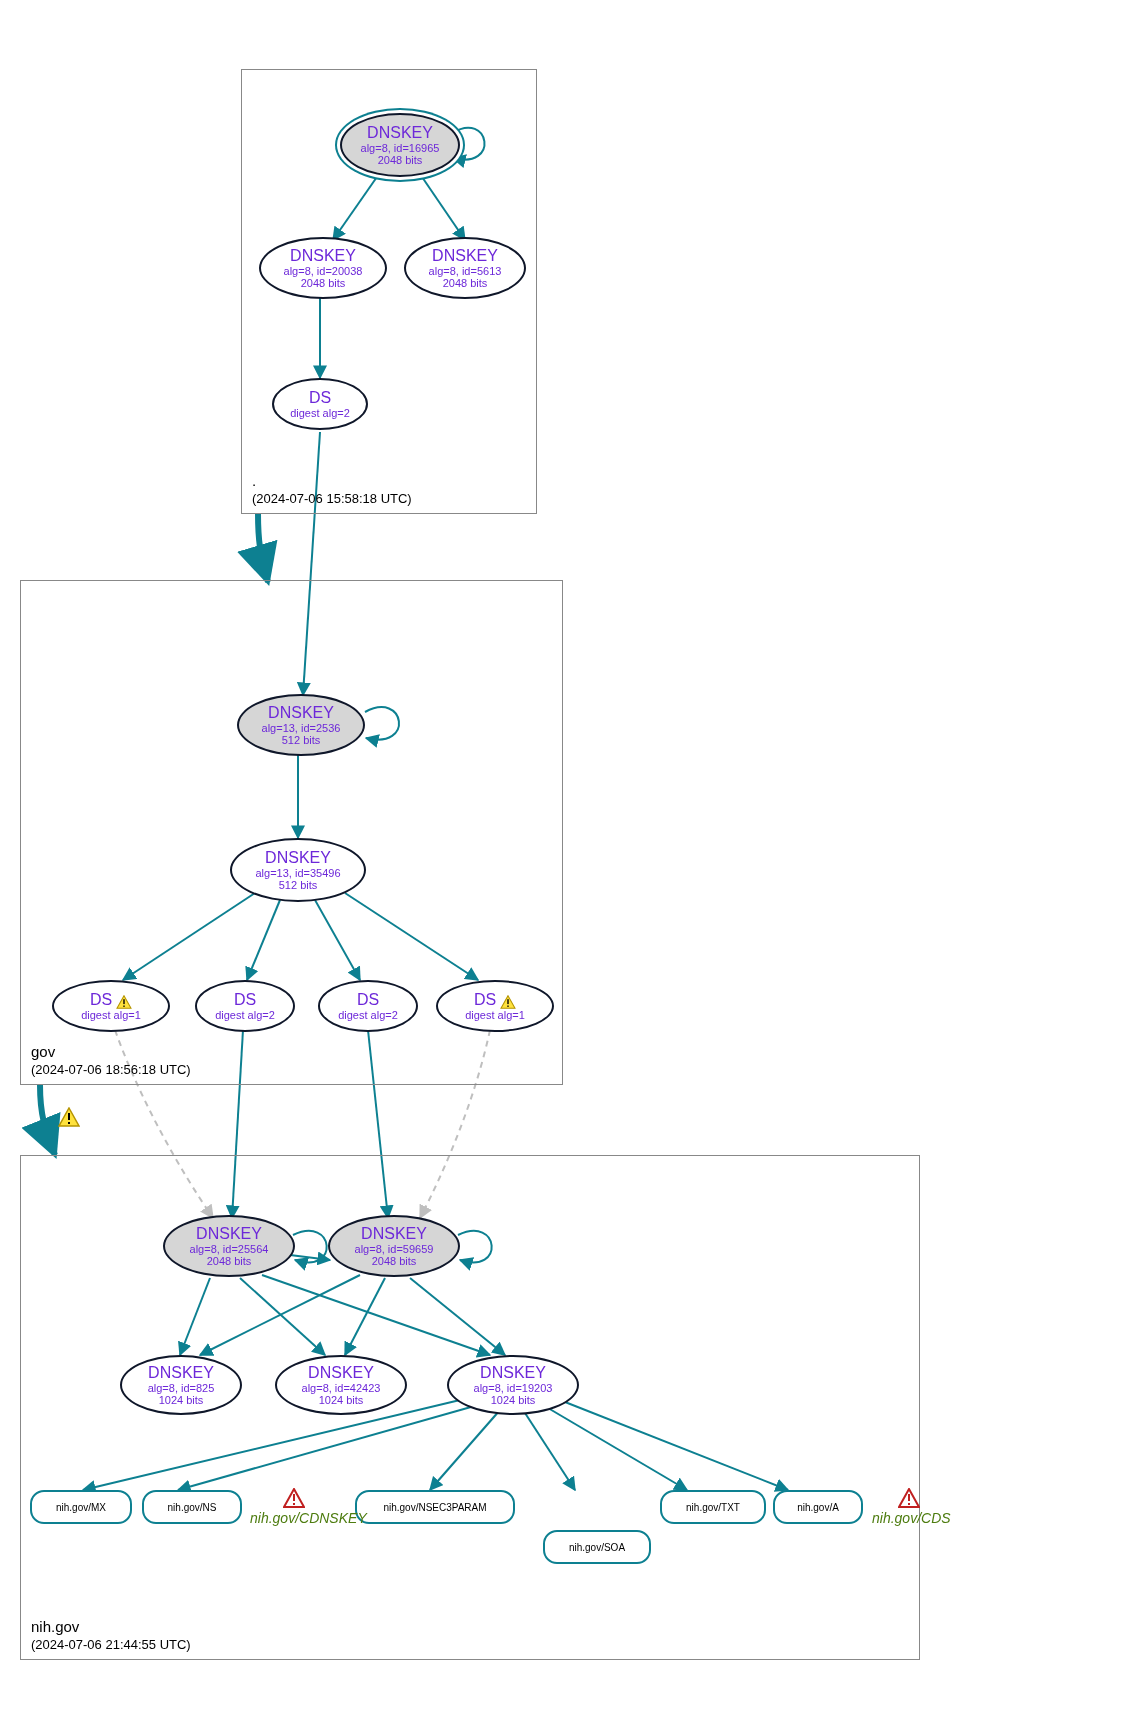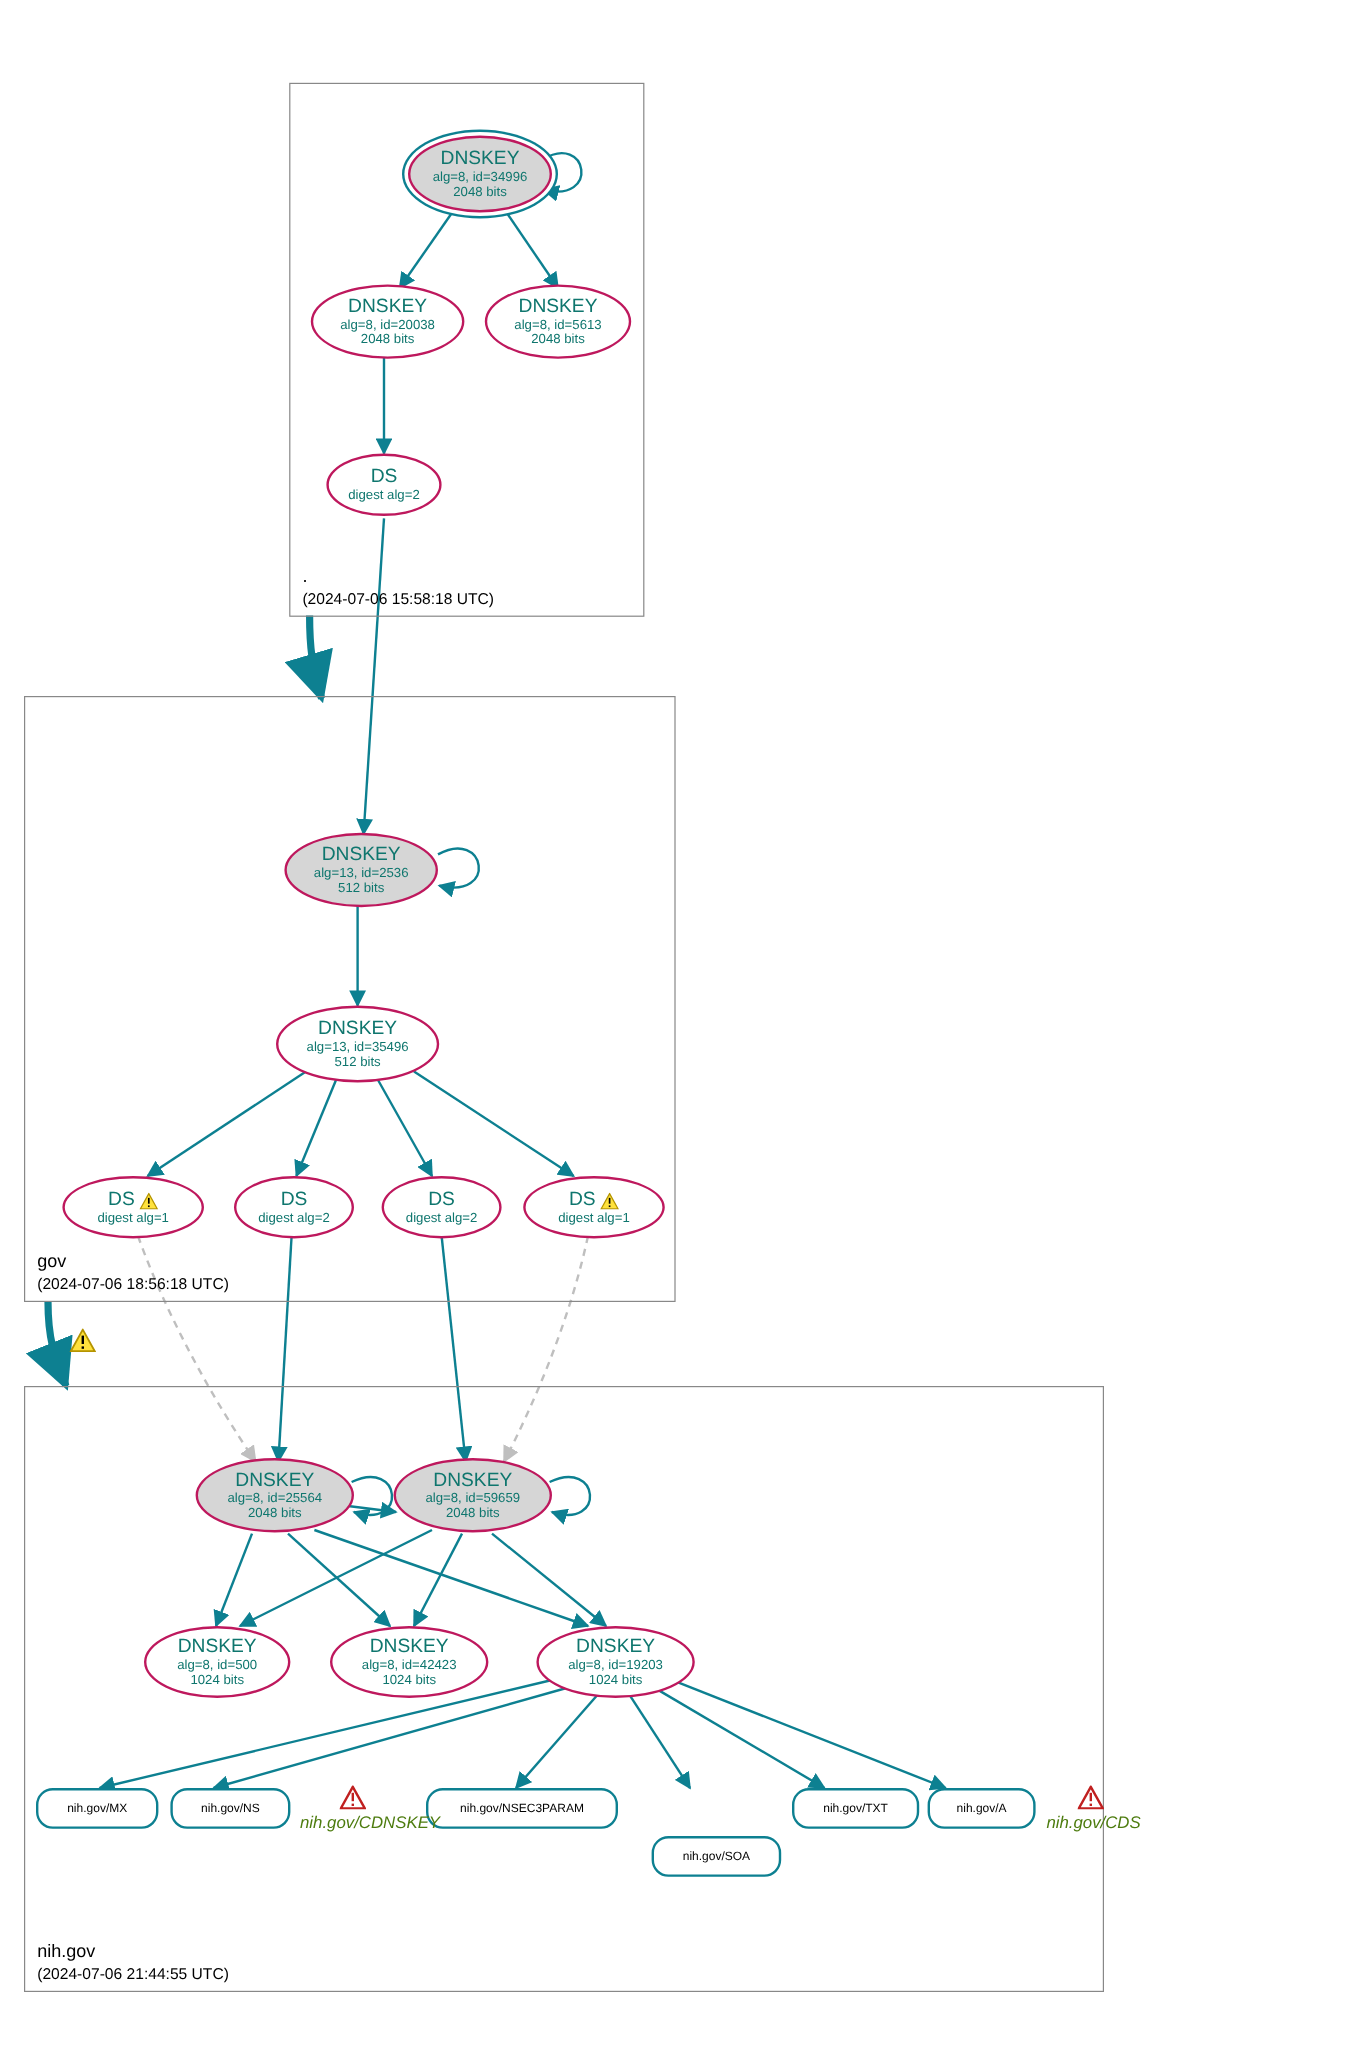--- a/index.html
+++ b/index.html
@@ -22,29 +22,29 @@
     bottom: 6px;
     font-size: 15px;
     color: #000;
     line-height: 1.25;
   }
   .zone-label .ts {
     font-size: 13px;
   }
   .node {
     position: absolute;
-    border: 2px solid #be185d;
+    border: 2px solid #0f172a;
     background: #fff;
     text-align: center;
     display: flex;
     flex-direction: column;
     justify-content: center;
     align-items: center;
     font-size: 13px;
-    color: #0f766e;
+    color: #6d28d9;
     box-sizing: border-box;
   }
   .node.ellipse { border-radius: 50%; }
   .node.filled  { background: #d6d6d6; }
   .node.double  { box-shadow: 0 0 0 3px #fff, 0 0 0 5px #0d8091; }
   .node .title { font-size: 16px; font-weight: 400; }
   .node .sub   { font-size: 11px; line-height: 1.1; }
   .rr {
     position: absolute;
     border: 2px solid #0d8091;
@@ -157,21 +157,21 @@
 
 <div class="zone" style="left:241px; top:69px; width:296px; height:445px;">
   <div class="zone-label">
     <div>.</div>
     <div class="ts">(2024-07-06 15:58:18 UTC)</div>
   </div>
 </div>
 
 <div class="node ellipse filled double" style="left:340px; top:113px; width:120px; height:64px;">
   <div class="title">DNSKEY</div>
-  <div class="sub">alg=8, id=34996</div>
+  <div class="sub">alg=8, id=16965</div>
   <div class="sub">2048 bits</div>
 </div>
 
 <div class="node ellipse" style="left:259px; top:237px; width:128px; height:62px;">
   <div class="title">DNSKEY</div>
   <div class="sub">alg=8, id=20038</div>
   <div class="sub">2048 bits</div>
 </div>
 
 <div class="node ellipse" style="left:404px; top:237px; width:122px; height:62px;">
@@ -252,21 +252,21 @@
 </div>
 
 <div class="node ellipse filled" style="left:328px; top:1215px; width:132px; height:62px;">
   <div class="title">DNSKEY</div>
   <div class="sub">alg=8, id=59659</div>
   <div class="sub">2048 bits</div>
 </div>
 
 <div class="node ellipse" style="left:120px; top:1355px; width:122px; height:60px;">
   <div class="title">DNSKEY</div>
-  <div class="sub">alg=8, id=500</div>
+  <div class="sub">alg=8, id=825</div>
   <div class="sub">1024 bits</div>
 </div>
 
 <div class="node ellipse" style="left:275px; top:1355px; width:132px; height:60px;">
   <div class="title">DNSKEY</div>
   <div class="sub">alg=8, id=42423</div>
   <div class="sub">1024 bits</div>
 </div>
 
 <div class="node ellipse" style="left:447px; top:1355px; width:132px; height:60px;">

